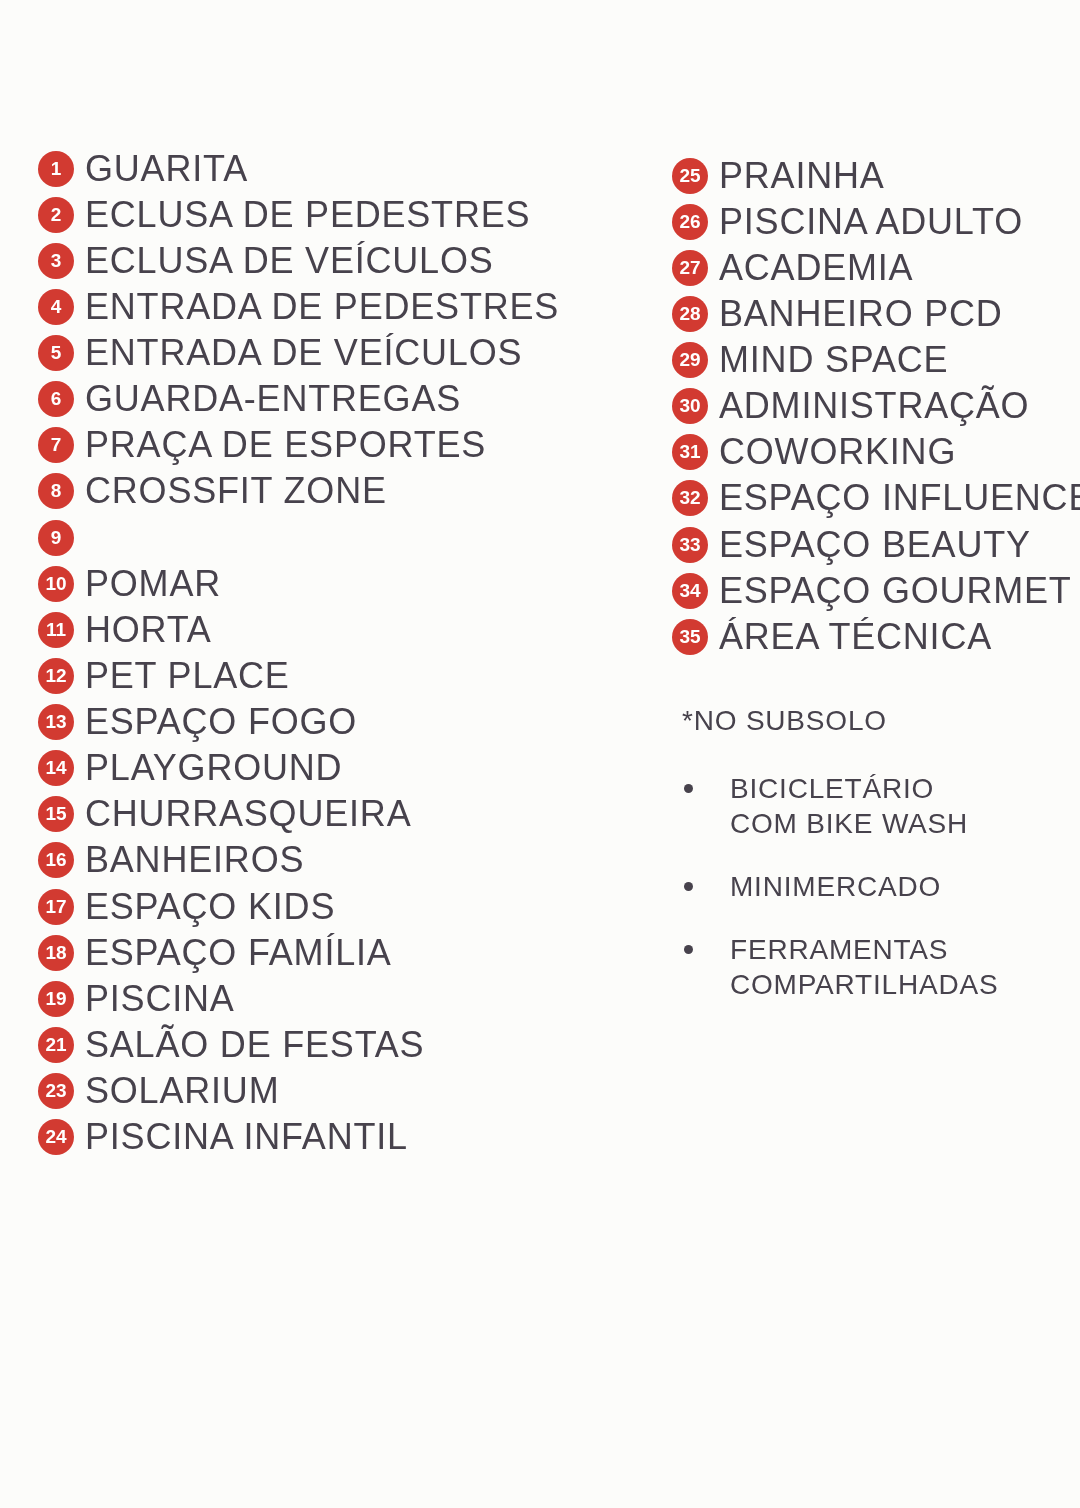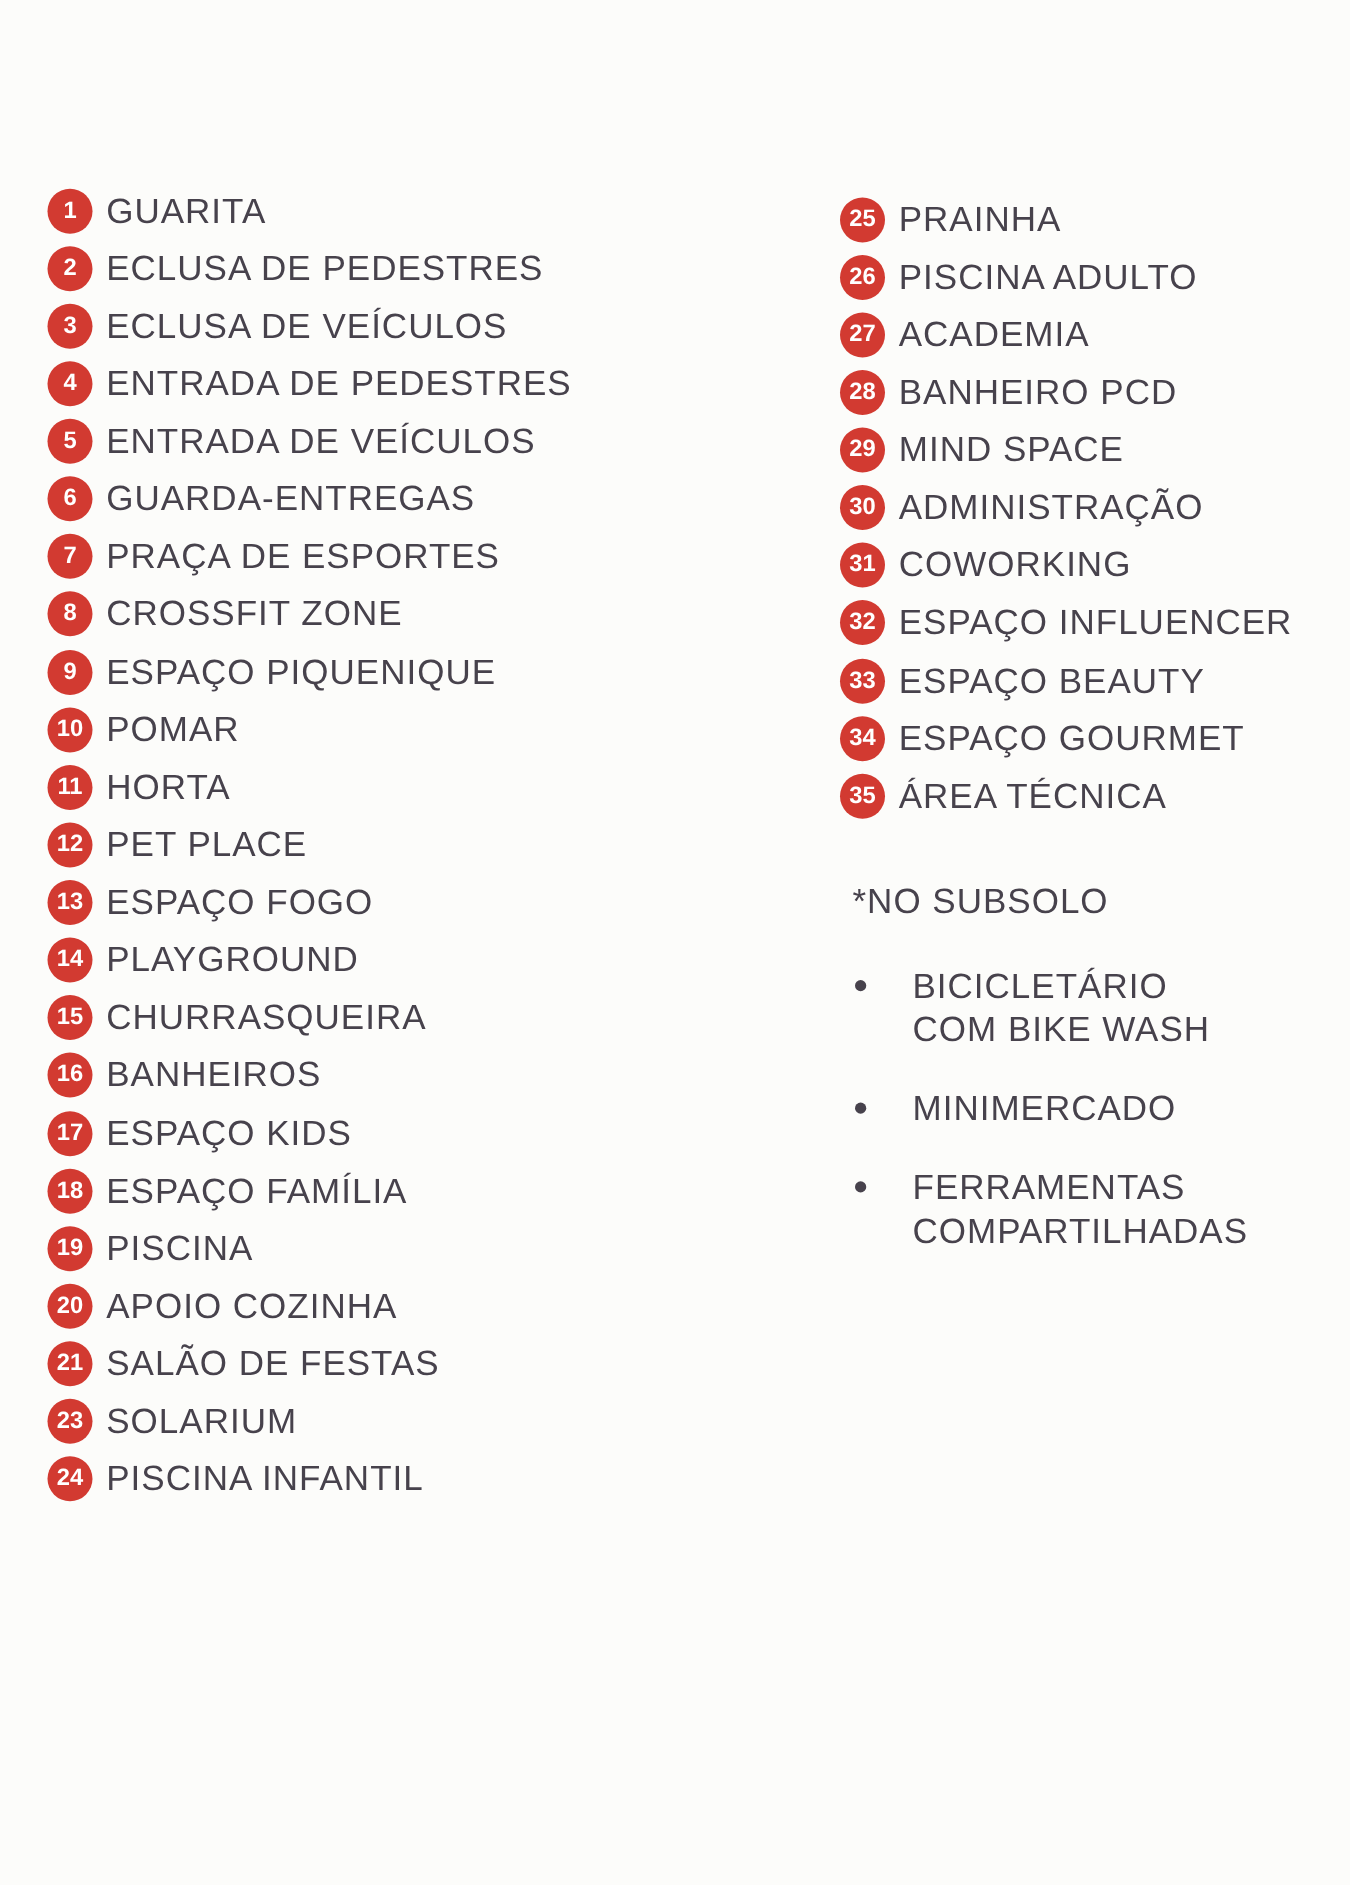--- a/index.html
+++ b/index.html
@@ -34,21 +34,21 @@
     background:var(--badge-color);
     color:var(--badge-text);
     font-size:19px;
     font-weight:bold;
     display:flex;
     align-items:center;
     justify-content:center;
     margin-right:11px;
   }
   .label{
-    font-size:28px;
+    font-size:36px;
     letter-spacing:0.8px;
     white-space:nowrap;
     text-align:right;
   }
   .subsolo-title{
     margin:50px 0 0 10px;
     font-size:28px;
     letter-spacing:0.8px;
   }
   .bullet-list{margin-top:34px;}
@@ -102,21 +102,20 @@
     <div class="legend-item">
       <span class="badge">7</span>
       <span class="label">PRAÇA DE ESPORTES</span>
     </div>
     <div class="legend-item">
       <span class="badge">8</span>
       <span class="label">CROSSFIT ZONE</span>
     </div>
     <div class="legend-item gap">
       <span class="badge">9</span>
-      <span class="label">ESPAÇO PIQUENIQUE</span>
     </div>
     <div class="legend-item">
       <span class="badge">10</span>
       <span class="label">POMAR</span>
     </div>
     <div class="legend-item">
       <span class="badge">11</span>
       <span class="label">HORTA</span>
     </div>
     <div class="legend-item">
@@ -143,24 +142,20 @@
       <span class="badge">17</span>
       <span class="label">ESPAÇO KIDS</span>
     </div>
     <div class="legend-item">
       <span class="badge">18</span>
       <span class="label">ESPAÇO FAMÍLIA</span>
     </div>
     <div class="legend-item">
       <span class="badge">19</span>
       <span class="label">PISCINA</span>
-    </div>
-    <div class="legend-item">
-      <span class="badge">20</span>
-      <span class="label">APOIO COZINHA</span>
     </div>
     <div class="legend-item">
       <span class="badge">21</span>
       <span class="label">SALÃO DE FESTAS</span>
     </div>
     <div class="legend-item">
       <span class="badge">23</span>
       <span class="label">SOLARIUM</span>
     </div>
     <div class="legend-item">

